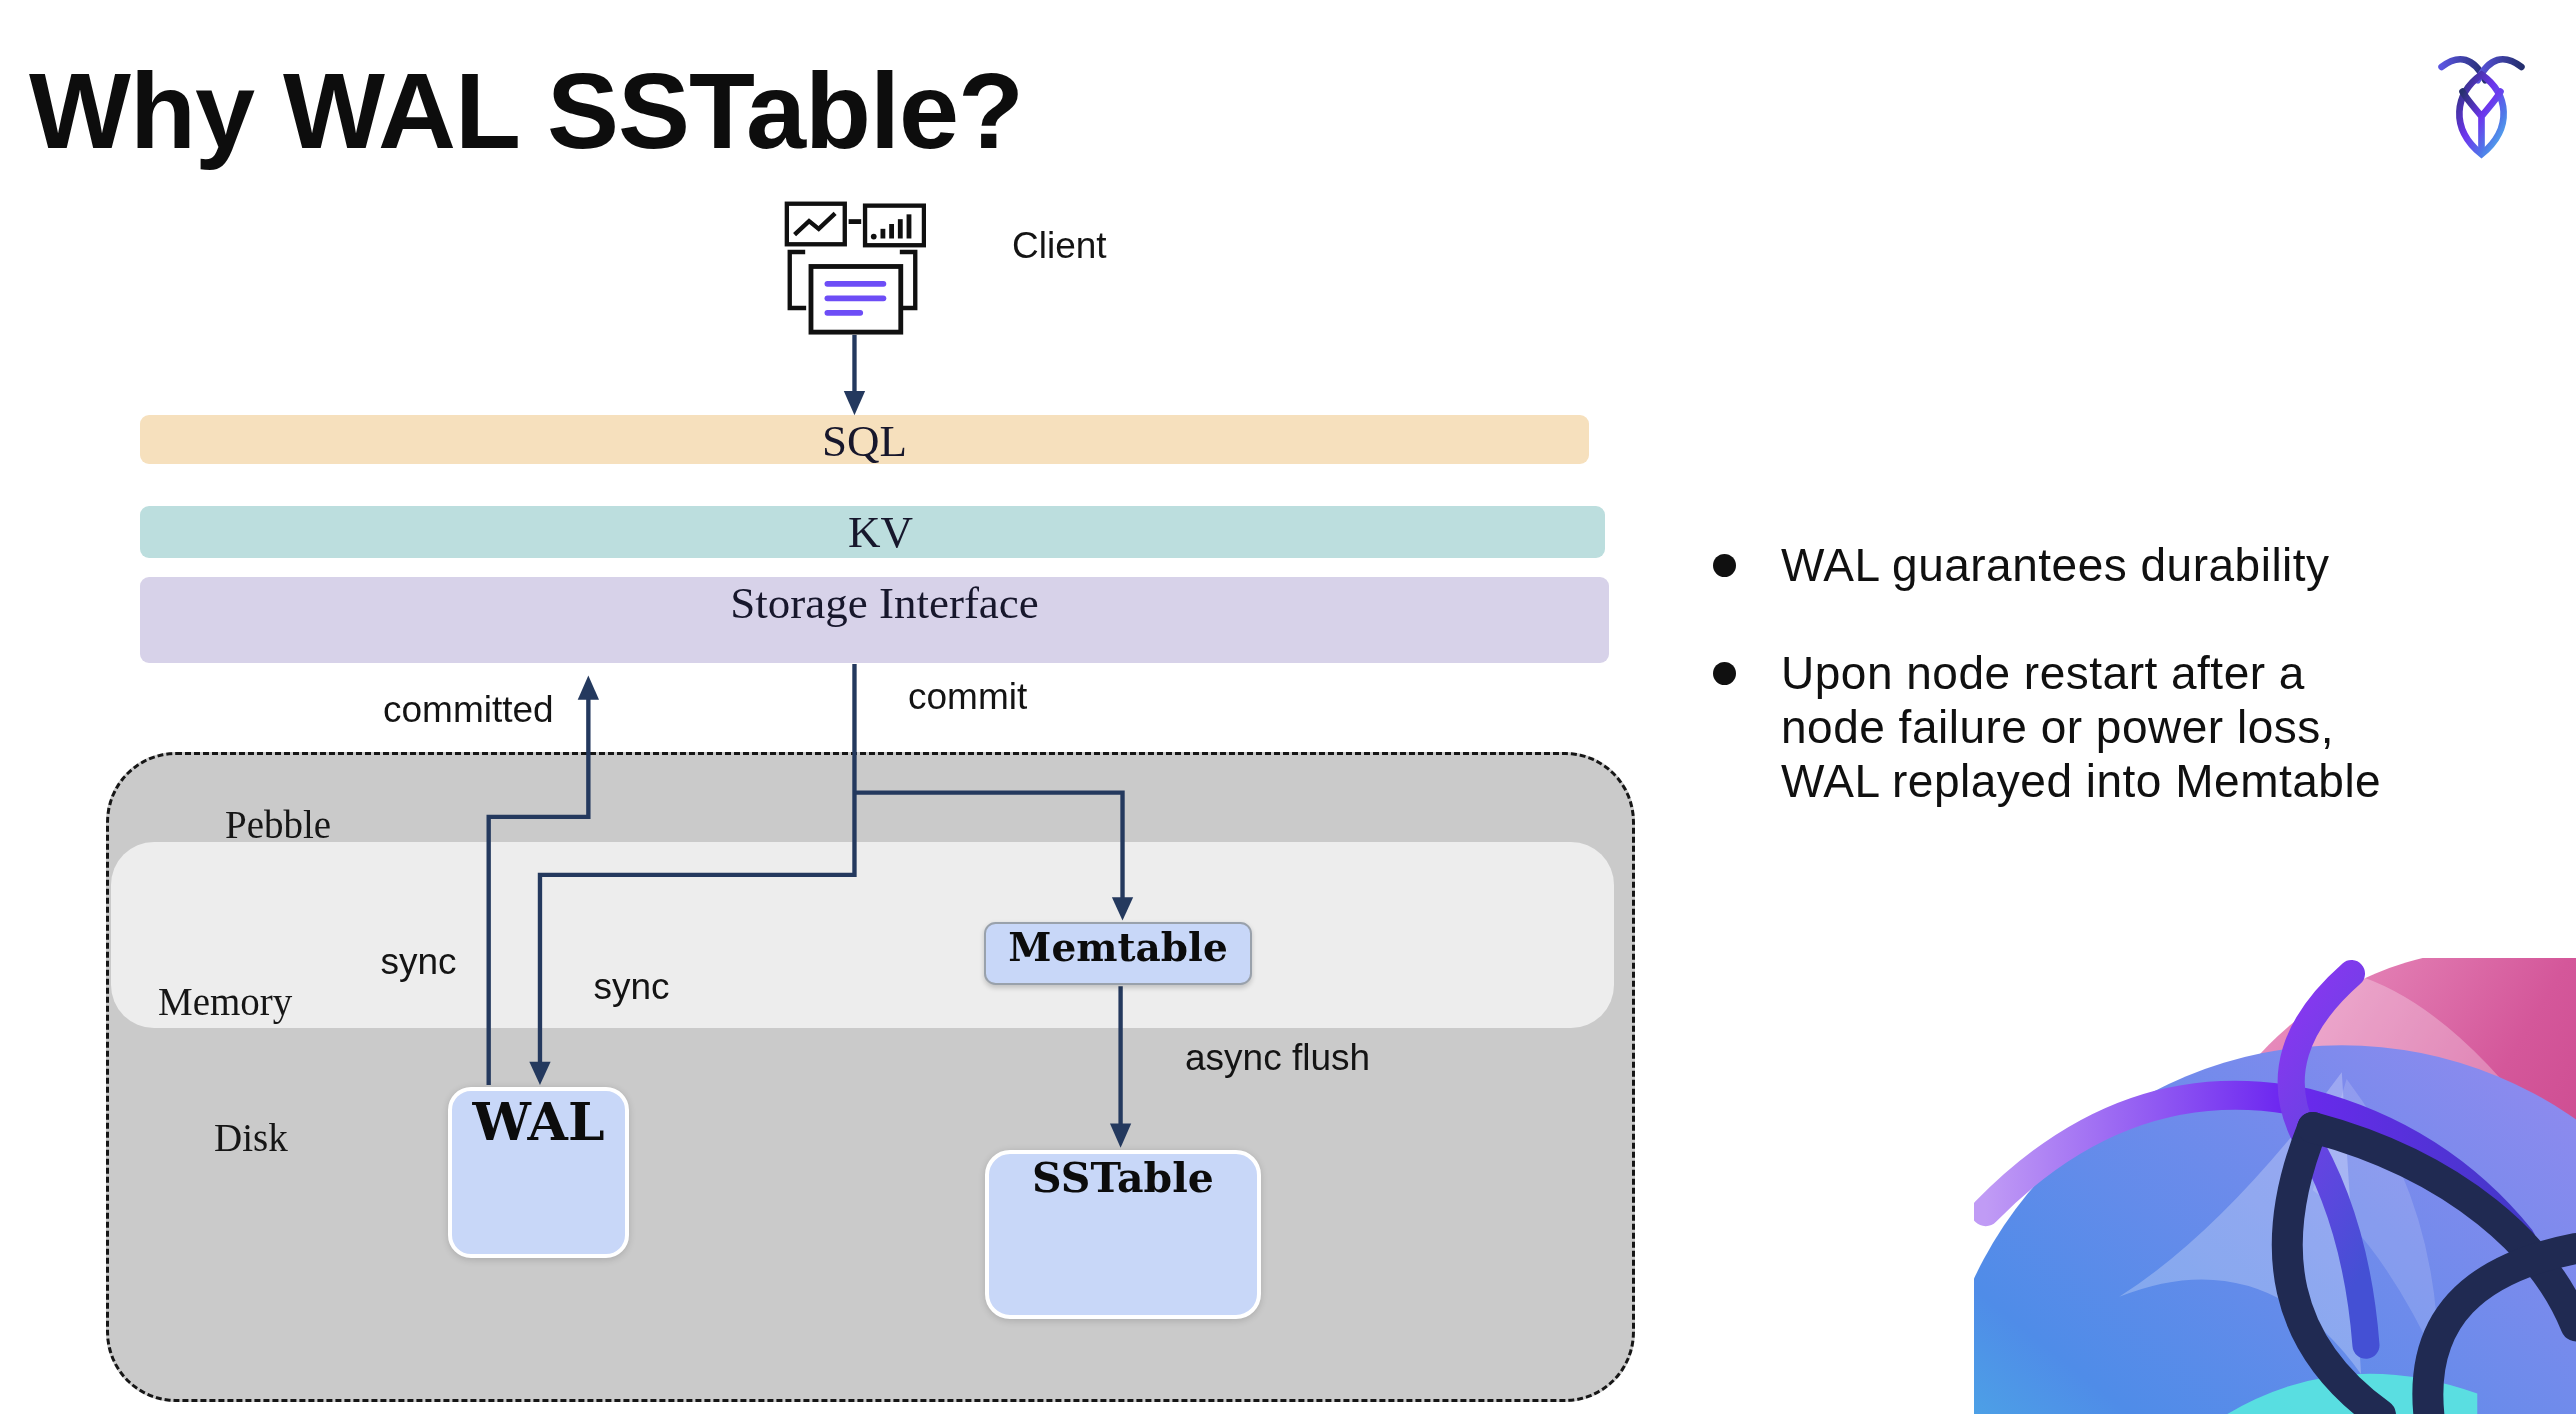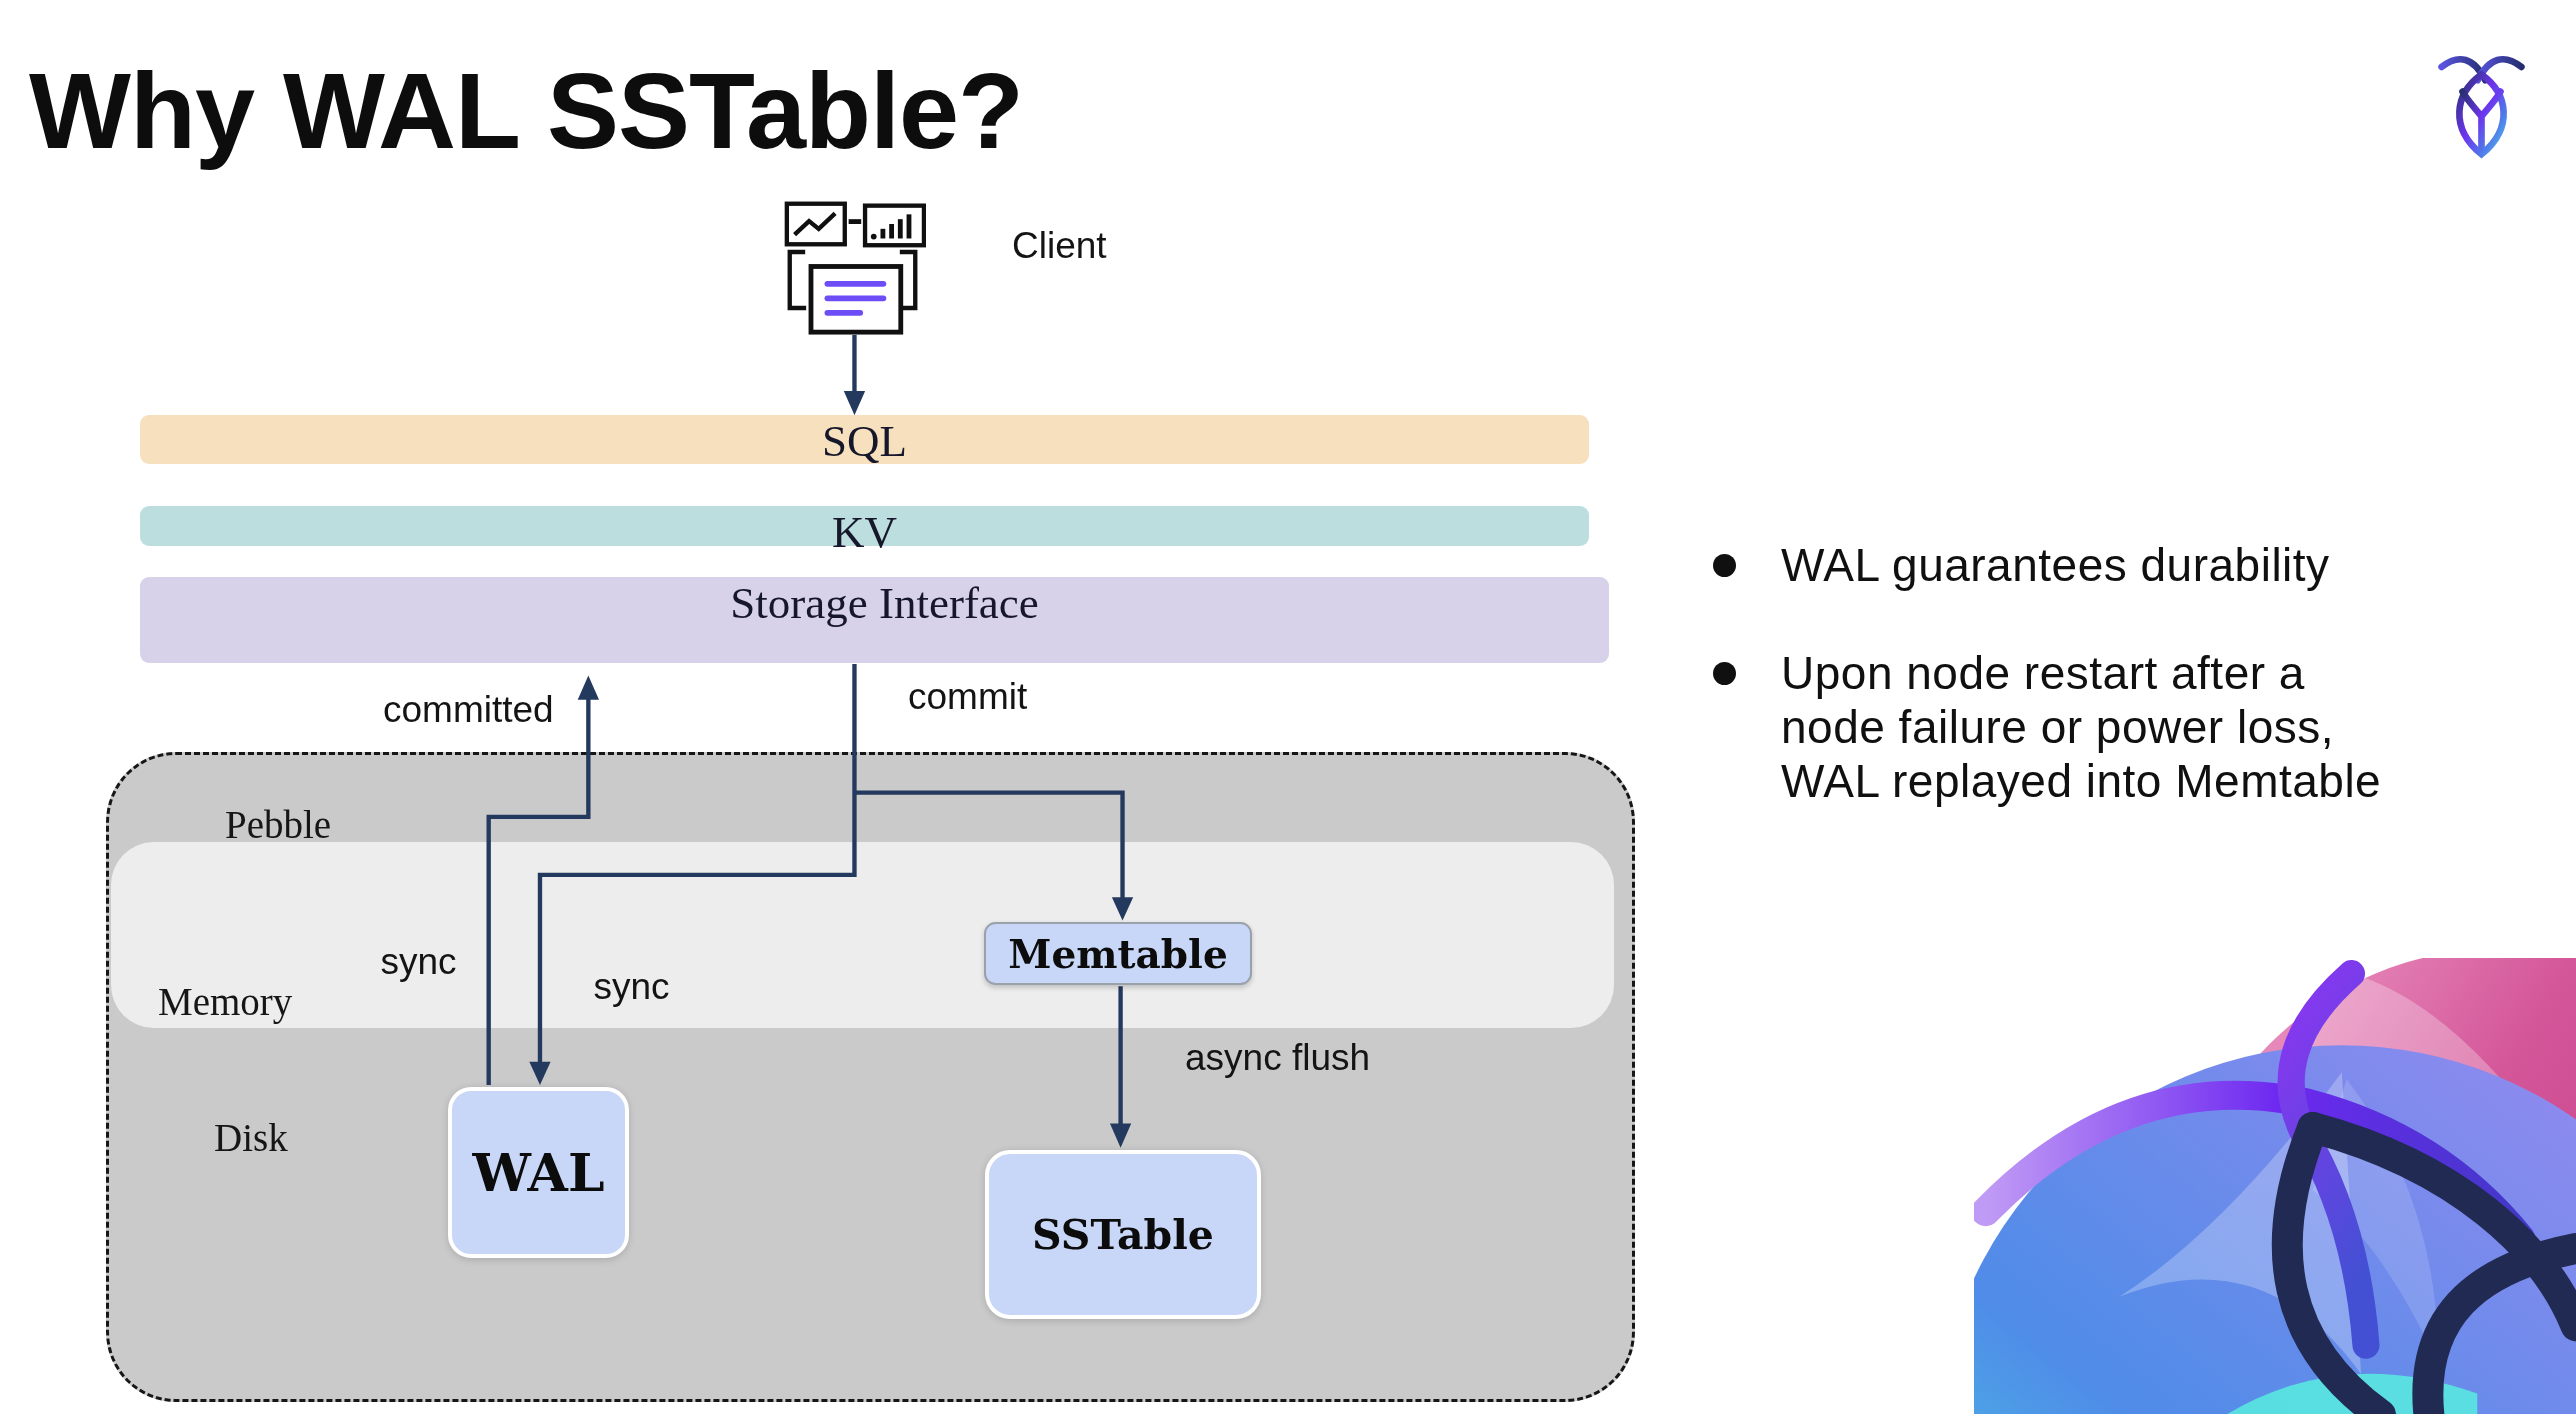--- a/index.html
+++ b/index.html
@@ -12,42 +12,42 @@
          font-family:"Liberation Sans",sans-serif;white-space:nowrap;}
 
   
   .client-icon{left:779px;top:196px;width:147px;height:140px;}
   .client-label{left:1012px;top:225px;font-size:37px;color:#141414;}
 
   
   .bar{left:140px;width:1449px;border-radius:9px;display:flex;align-items:flex-start;justify-content:center;
        font-family:"Liberation Serif",serif;font-size:45px;color:#17172c;}
   .bar-sql{top:415px;height:49px;background:var(--sql,#f6e0bd);}
-  .bar-kv{top:506px;height:40px;background:var(--kv,#bcdede);}
+  .bar-kv{top:506px;height:52px;background:var(--kv,#bcdede);padding-left:16px;}
   .bar-storage{top:577px;height:86px;background:var(--storage,#d7d2e9);padding-left:20px;}
 
   
   .pebble{left:106px;top:752px;width:1529px;height:650px;background:var(--pebble,#cacaca);
           border:3.9px dashed #161616;border-radius:70px;box-sizing:border-box;}
   .memory-band{left:111px;top:842px;width:1503px;height:186px;background:var(--memory,#ededed);border-radius:43px;}
   .zone-label{font-family:"Liberation Serif",serif;font-size:39px;color:#161616;}
   .pebble-label{left:225px;top:786px;margin-top:16px;}
   .memory-label{left:158px;top:979px;}
   .disk-label{left:214px;top:1115px;}
 
   
   .edge-label{font-size:37px;color:#141414;white-space:nowrap;}
   .lbl-committed{left:383px;top:689px;width:213px;}
   .lbl-commit{left:908px;top:676px;}
   .lbl-sync1{left:370px;top:941px;width:97px;text-align:center;}
   .lbl-sync2{left:583px;top:966px;width:97px;text-align:center;}
   .lbl-async{left:1185px;top:1037px;}
 
   
-  .node{display:flex;align-items:center;justify-content:center;background:var(--box,#c8d7f8);
+  .node{display:flex;align-items:flex-start;justify-content:center;background:var(--box,#c8d7f8);
         font-family:"DejaVu Serif",serif;font-weight:bold;color:#0c0c0c;box-sizing:border-box;}
   .memtable{left:984px;top:922px;width:268px;height:63px;border:2.9px solid #99a1ab;border-radius:11.6px;
             font-size:39px;box-shadow:0 2.9px 5.8px rgba(0,0,0,.18);}
   .wal{left:448px;top:1087px;width:181px;height:171px;border:4.8px solid #fff;border-radius:23px;
        font-size:52px;box-shadow:0 1.9px 7.7px rgba(0,0,0,.15);}
   .sstable{left:985px;top:1150px;width:276px;height:169px;border:4.8px solid #fff;border-radius:25px;
            font-size:41px;box-shadow:0 1.9px 7.7px rgba(0,0,0,.15);}
 
   
   .bullets{left:1713px;top:538px;width:861px;}

